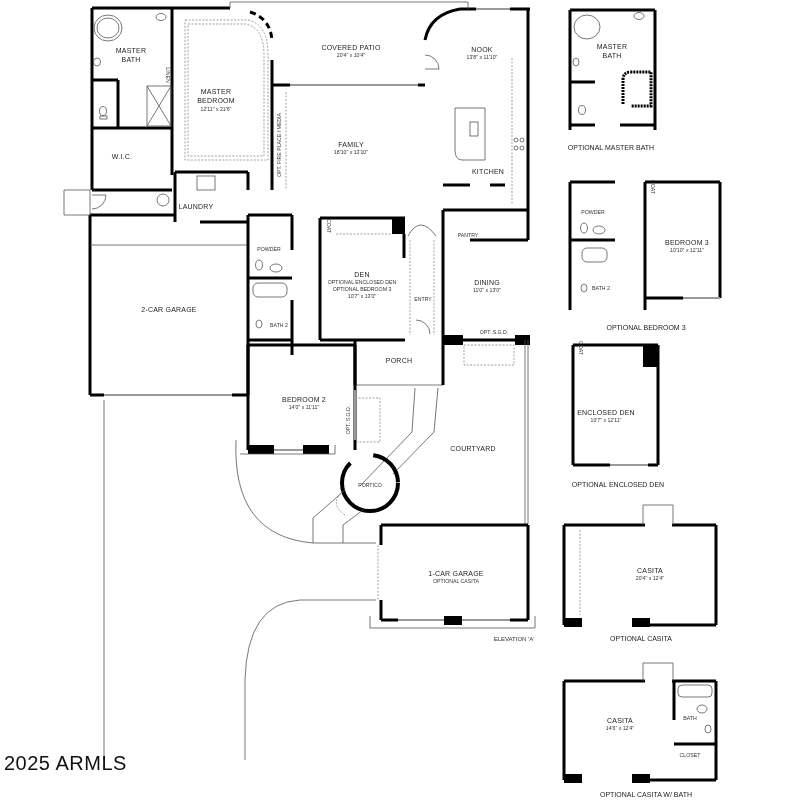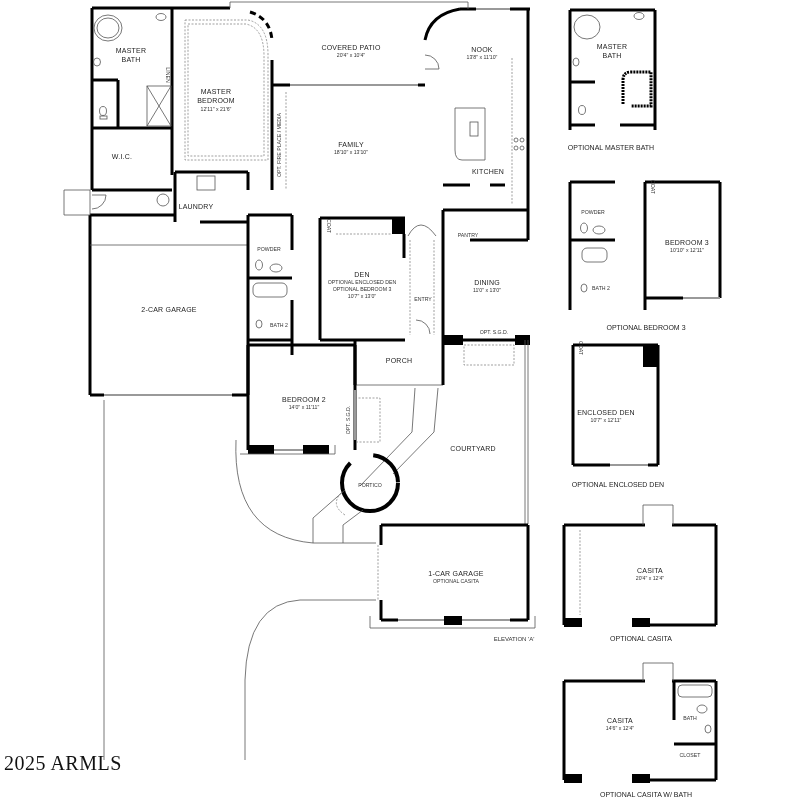--- a/index.html
+++ b/index.html
@@ -5,21 +5,21 @@
   html,body{margin:0;padding:0;background:#fff;}
   body{width:800px;height:800px;position:relative;overflow:hidden;font-family:"Liberation Sans",sans-serif;}
   svg{position:absolute;left:0;top:0;}
   .lbl{font-family:"Liberation Sans",sans-serif;font-size:7px;fill:#222;text-anchor:middle;letter-spacing:0.2px;}
   .dim{font-family:"Liberation Sans",sans-serif;font-size:5.2px;fill:#333;text-anchor:middle;}
   .cap{font-family:"Liberation Sans",sans-serif;font-size:7px;fill:#222;text-anchor:middle;}
   .w{stroke:#000;stroke-width:3;fill:none;}
   .t{stroke:#555;stroke-width:0.8;fill:none;}
   .d{stroke:#777;stroke-width:0.7;fill:none;stroke-dasharray:2 1.5;}
   .g{stroke:#999;stroke-width:2;fill:none;}
-  .watermark{position:absolute;left:4px;top:752px;font-family:Liberation Serif, serif;font-size:20px;color:#111;letter-spacing:0.5px;}
+  .watermark{position:absolute;left:4px;top:752px;font-family:Liberation Sans, sans-serif;font-size:20px;color:#111;letter-spacing:0.5px;}
 </style>
 </head>
 <body>
 
 <svg width="800" height="800" viewBox="0 0 800 800">
 
   <g>
 
     <path class="w" d="M92,8 L92,190"></path>
     <path class="w" d="M92,8 L172,8"></path>

